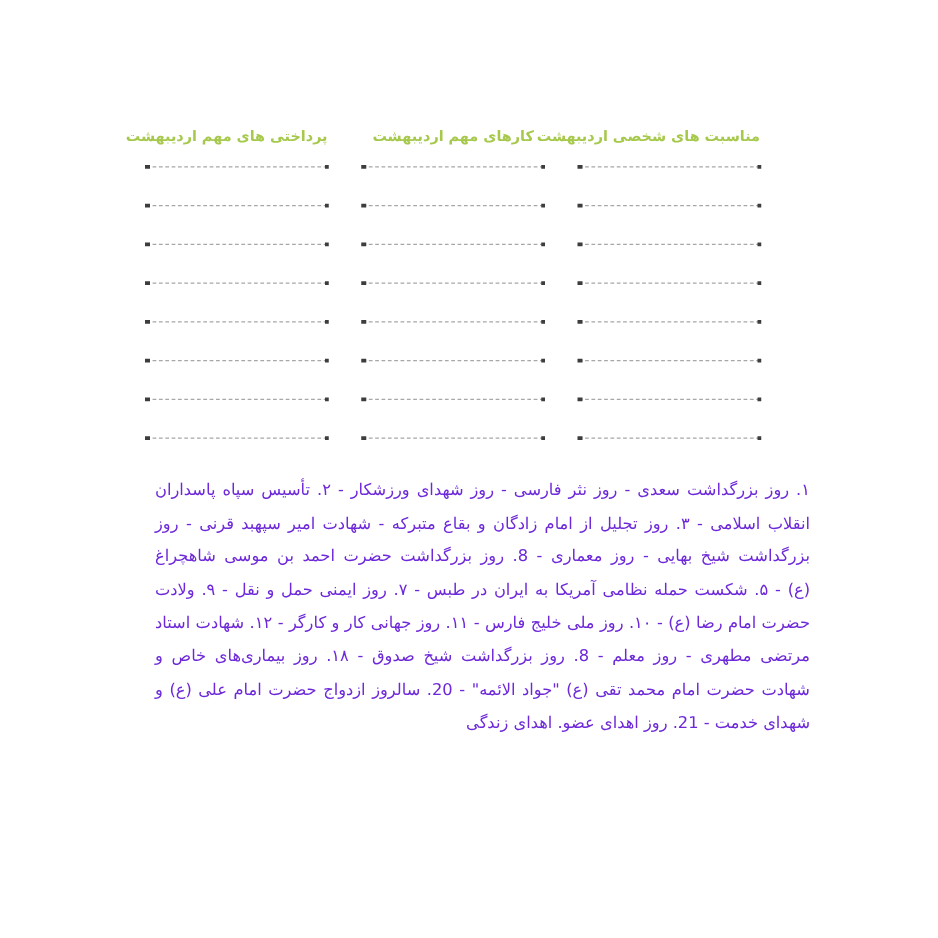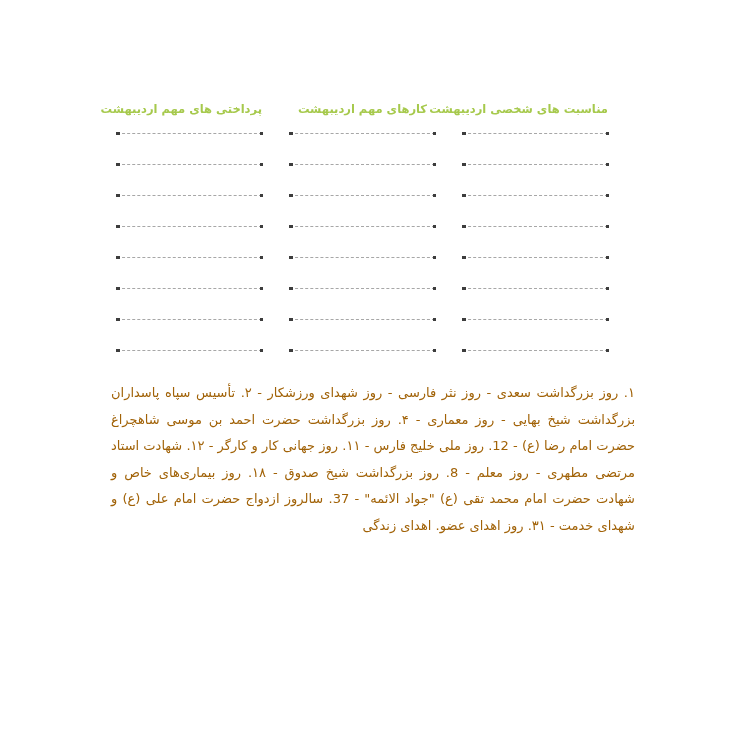--- a/index.html
+++ b/index.html
@@ -58,24 +58,24 @@
     width: 3.5px;
     height: 3.5px;
     background: #3d3d3d;
   }
   .wline::before { left: -1px; }
   .wline::after  { right: -1px; }
   
   .notes {
     position: absolute;
     top: 380px;
-    left: 111px;
+    left: 124px;
     width: 524px;
     direction: rtl;
-    color: #a16207;
+    color: #6d28d9;
     font-size: 13px;
     line-height: 26.6px;
   }
   .note-line {
     text-align: justify;
     text-align-last: justify;
   }
   .note-line.last {
     text-align-last: right;
   }
@@ -126,20 +126,22 @@
           <div class="wline"></div>
           <div class="wline"></div>
           <div class="wline"></div>
         </div>
     </div>
 
   </div>
 
   <div class="notes">
       <div class="note-line">۱. روز بزرگداشت سعدی - روز نثر فارسی - روز شهدای ورزشکار - ۲. تأسیس سپاه پاسداران</div>
-      <div class="note-line">بزرگداشت شیخ بهایی - روز معماری - ۴. روز بزرگداشت حضرت احمد بن موسی شاهچراغ</div>
-      <div class="note-line">حضرت امام رضا (ع) - 12. روز ملی خلیج فارس - ۱۱. روز جهانی کار و کارگر - ۱۲. شهادت استاد</div>
+      <div class="note-line">انقلاب اسلامی - ۳. روز تجلیل از امام زادگان و بقاع متبرکه - شهادت امیر سپهبد قرنی - روز</div>
+      <div class="note-line">بزرگداشت شیخ بهایی - روز معماری - 8. روز بزرگداشت حضرت احمد بن موسی شاهچراغ</div>
+      <div class="note-line">(ع) - ۵. شکست حمله نظامی آمریکا به ایران در طبس - ۷. روز ایمنی حمل و نقل - ۹. ولادت</div>
+      <div class="note-line">حضرت امام رضا (ع) - ۱۰. روز ملی خلیج فارس - ۱۱. روز جهانی کار و کارگر - ۱۲. شهادت استاد</div>
       <div class="note-line">مرتضی مطهری - روز معلم - 8. روز بزرگداشت شیخ صدوق - ۱۸. روز بیماری‌های خاص و</div>
-      <div class="note-line">شهادت حضرت امام محمد تقی (ع) "جواد الائمه" - 37. سالروز ازدواج حضرت امام علی (ع) و</div>
-      <div class="note-line last">شهدای خدمت - ۳۱. روز اهدای عضو. اهدای زندگی</div>
+      <div class="note-line">شهادت حضرت امام محمد تقی (ع) "جواد الائمه" - 20. سالروز ازدواج حضرت امام علی (ع) و</div>
+      <div class="note-line last">شهدای خدمت - 21. روز اهدای عضو. اهدای زندگی</div>
     </div>
 
 </div>
 
 </body></html>

